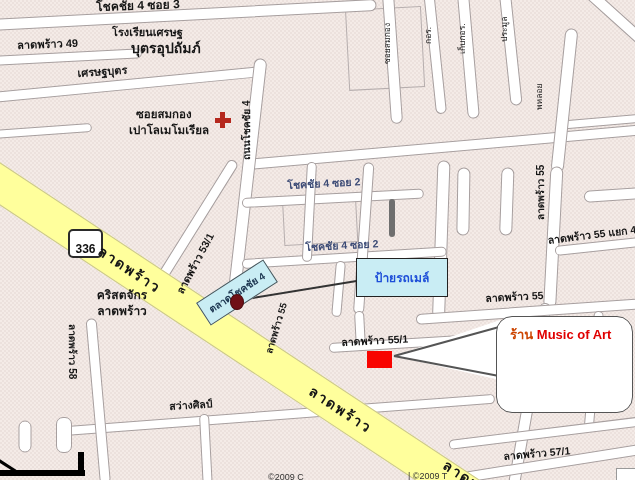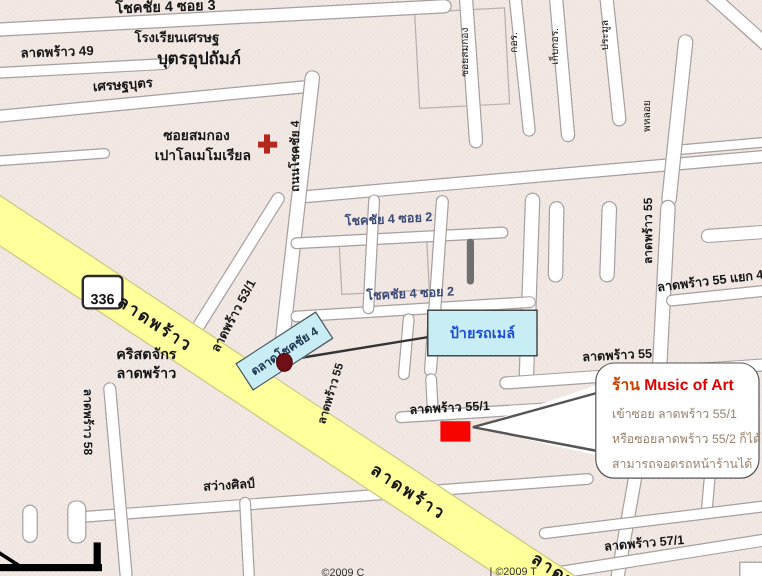--- a/index.html
+++ b/index.html
@@ -101,30 +101,25 @@
   </div>
 
   <div class="dot" style="left:230px;top:294px;width:12px;height:14px;"></div>
 
   <div class="marker-red" style="left:367px;top:351px;width:25px;height:17px;"></div>
 
   <div class="tail" style="left:394px;top:320px;width:106px;height:60px;clip-path:polygon(0 60%,100% 0,100% 100%);"></div>
   <div class="ln" style="left:394px;top:355px;width:109px;transform:rotate(-15.4deg);background:#555;"></div>
   <div class="ln" style="left:394px;top:355px;width:107px;transform:rotate(10.8deg);background:#555;"></div>
 
-  <div class="callout" style="left:496px;top:302px;width:137px;height:97px;padding:7px 8px 0 13px;">
+  <div class="callout" style="left:496px;top:316px;width:137px;height:97px;padding:7px 8px 0 13px;">
     <div style="font-size:13px;font-weight:bold;white-space:nowrap;">
       <span style="color:#cc4400;">ร้าน</span>
       <span style="color:#e00000;">Music of Art</span>
     </div>
-    <div id="callout-lines" style="margin-top:4px;font-size:10.3px;color:#9a8672;line-height:21px;white-space:nowrap;">
-        <div>เข้าซอย ลาดพร้าว 55/1</div>
-        <div>หรือซอยลาดพร้าว 55/2 ก็ได้</div>
-        <div>สามารถจอดรถหน้าร้านได้</div>
-      </div>
   </div>
 
   <div id="labels">
       <span class="lbl" style="left: 96px; top: 1px; font-size: 12px; font-weight: 700; transform: rotate(-2deg);">โชคชัย 4 ซอย 3</span>
       <span class="lbl" style="left: 17px; top: 39px; font-size: 11px; font-weight: 600; transform: rotate(-2deg);">ลาดพร้าว 49</span>
       <span class="lbl" style="left: 112px; top: 26px; font-size: 11px; font-weight: 600;">โรงเรียนเศรษฐ</span>
       <span class="lbl" style="left: 131px; top: 40px; font-size: 14px; font-weight: 600;">บุตรอุปถัมภ์</span>
       <span class="lbl" style="left: 77px; top: 67px; font-size: 11px; font-weight: 600; transform: rotate(-4deg);">เศรษฐบุตร</span>
       <span class="lbl" style="left: 136px; top: 108px; font-size: 11.5px; font-weight: 600;">ซอยสมกอง</span>
       <span class="lbl" style="left: 129px; top: 124px; font-size: 11.5px; font-weight: 600;">เปาโลเมโมเรียล</span>

